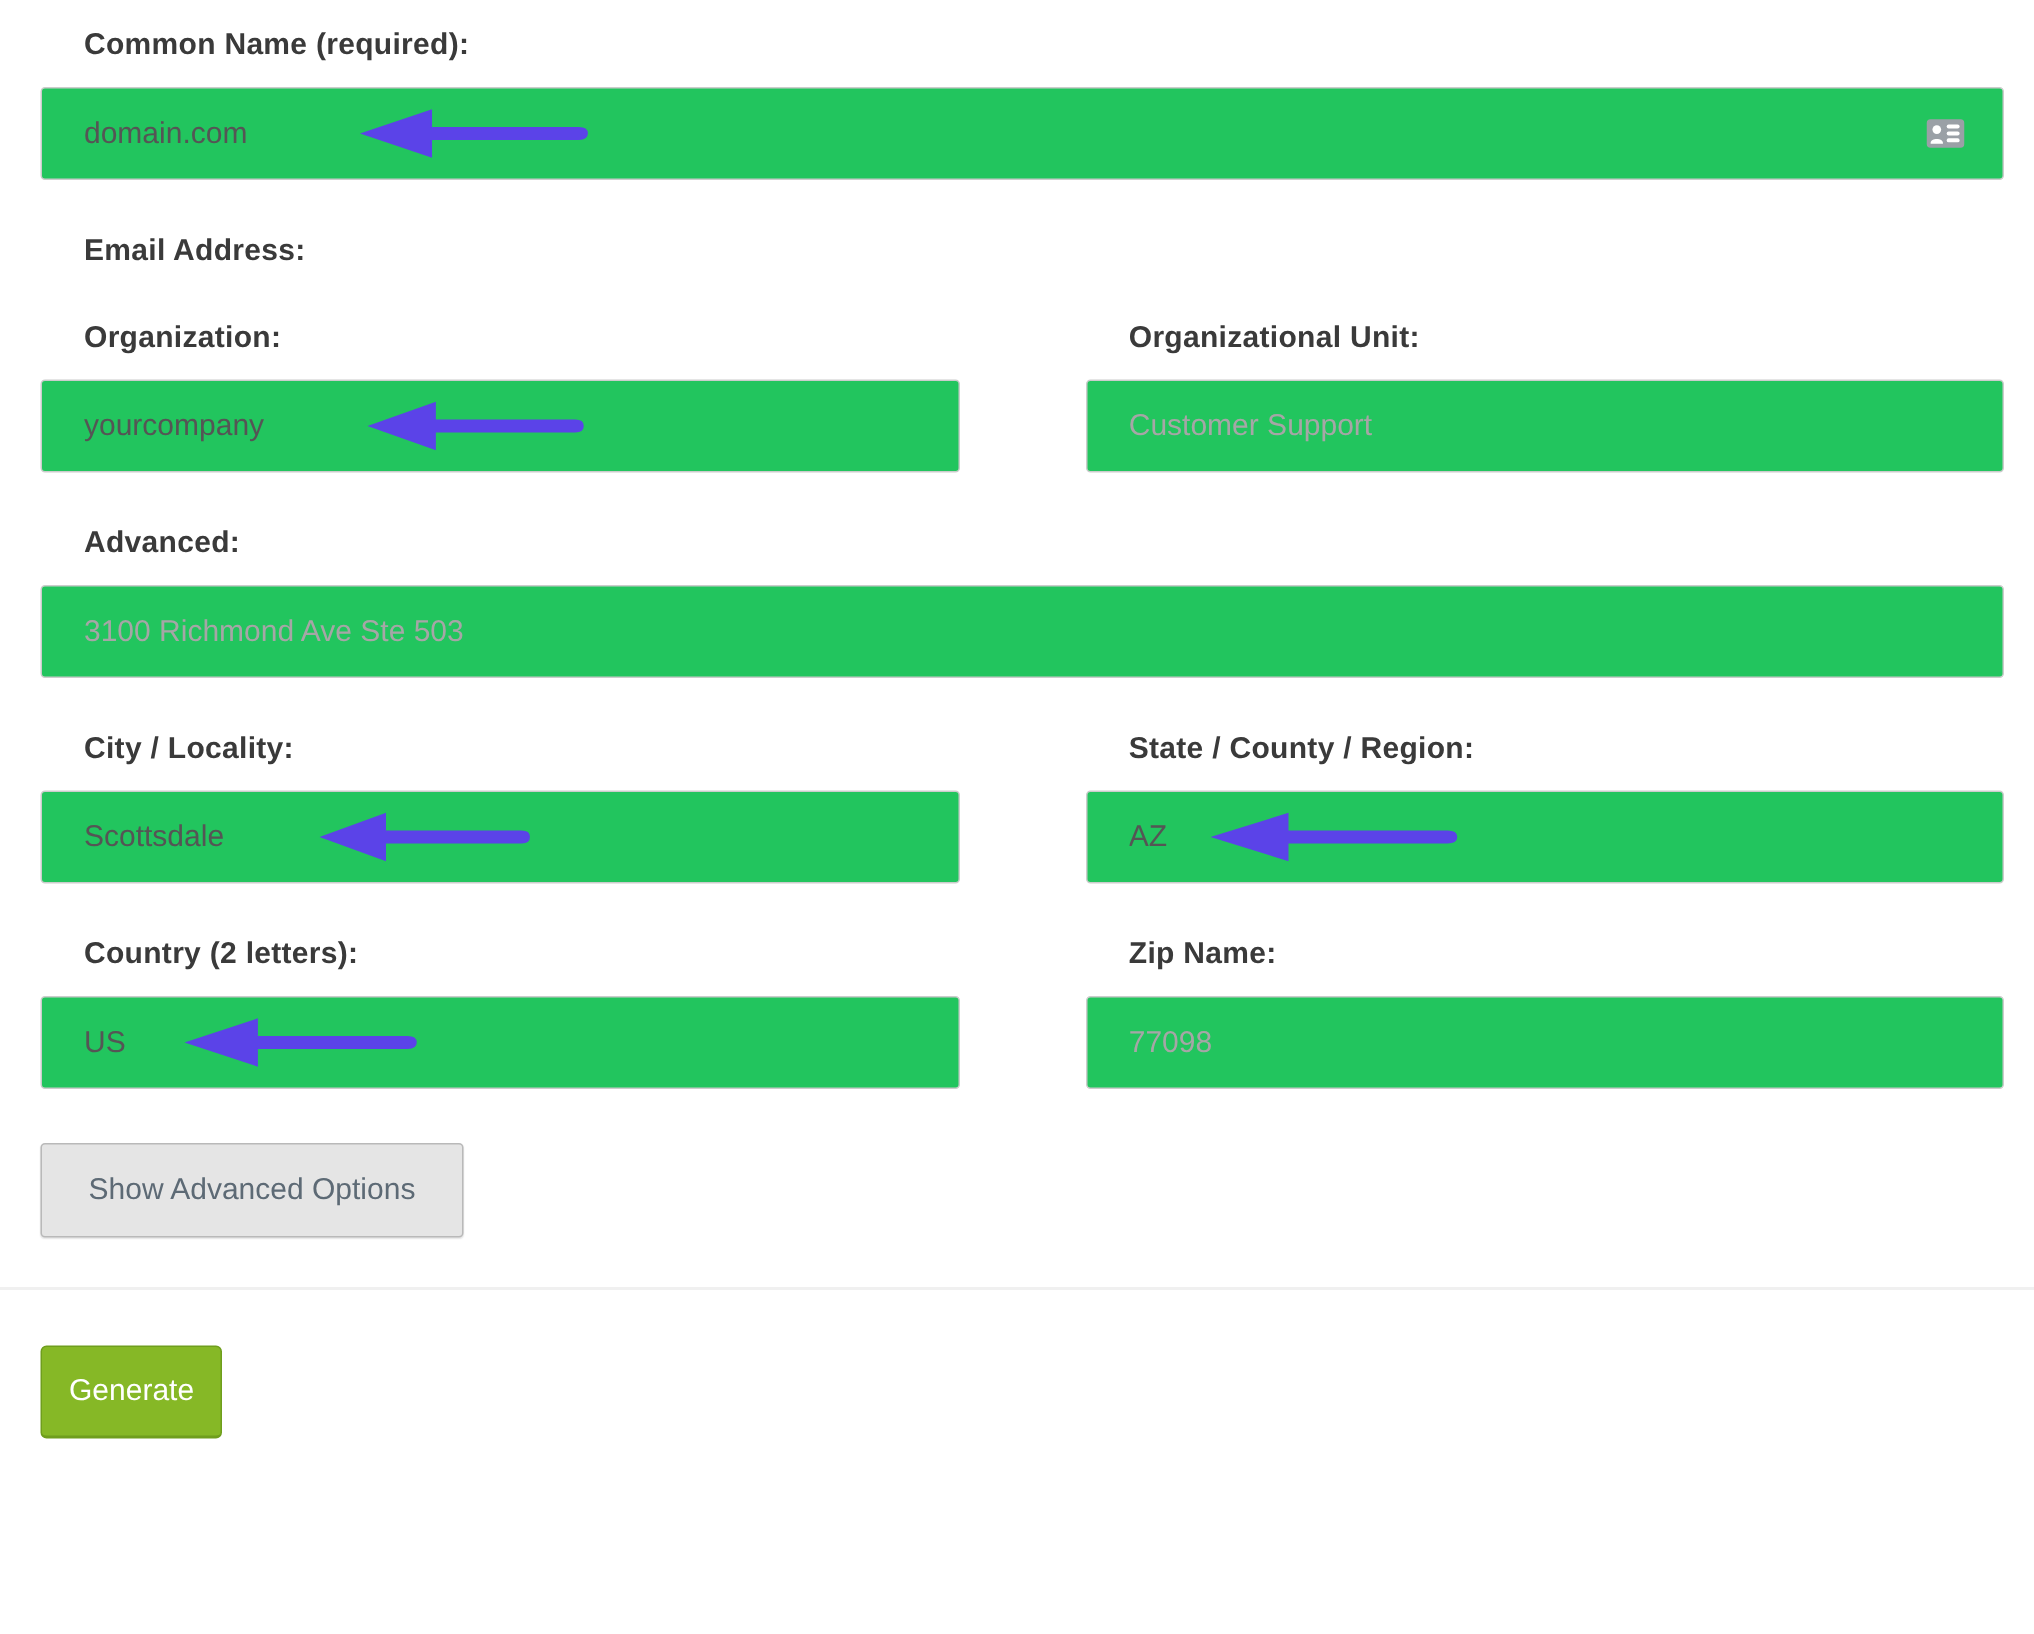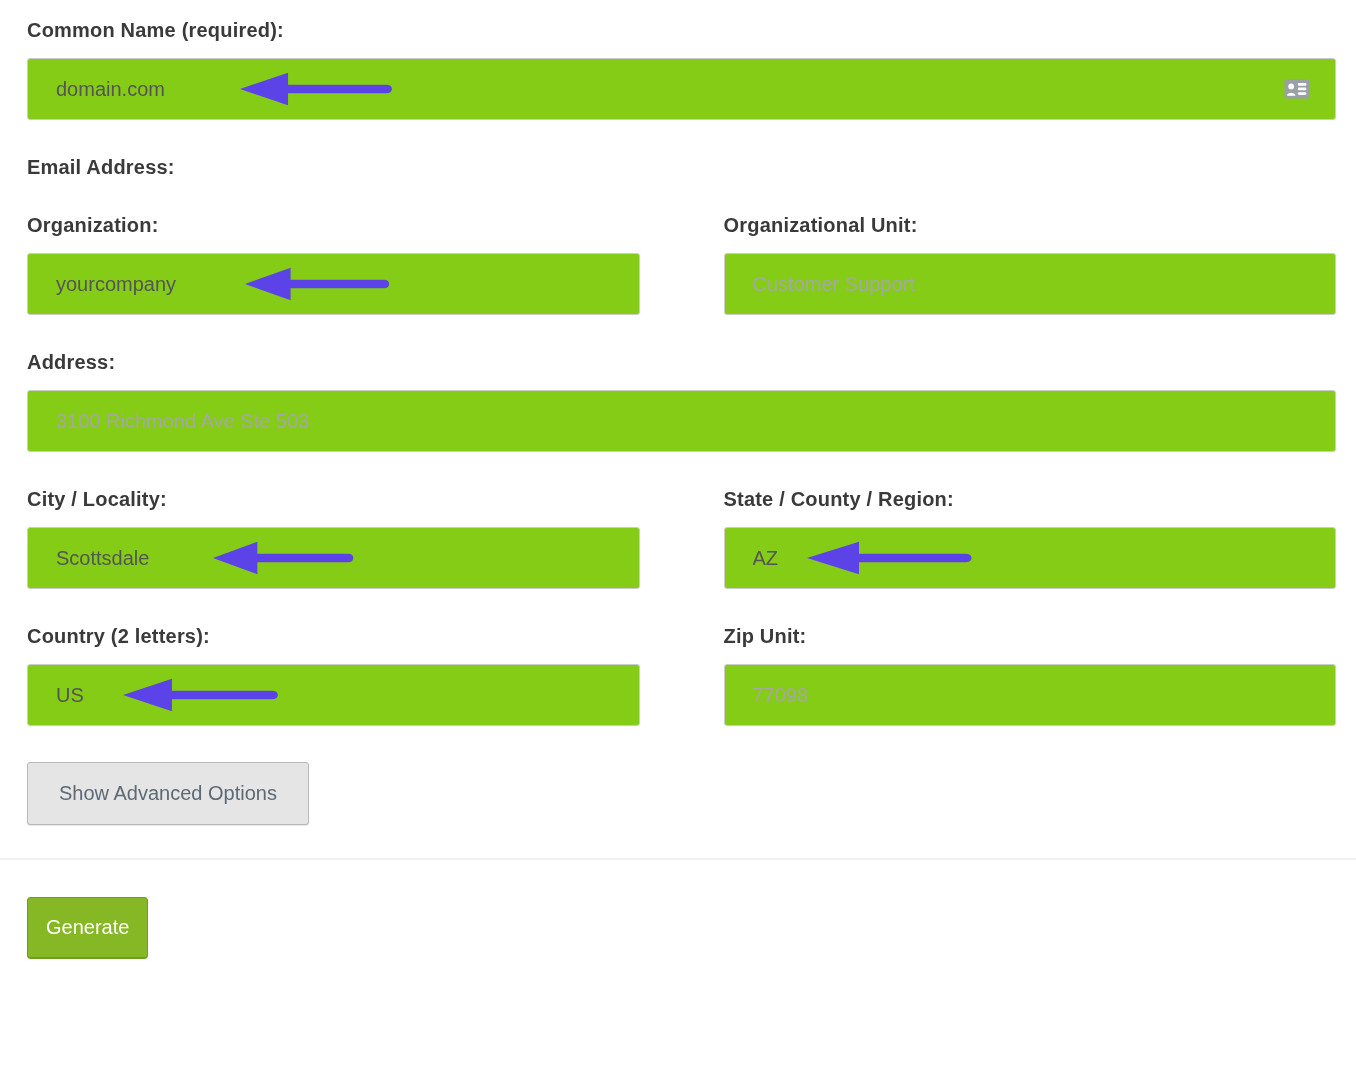--- a/index.html
+++ b/index.html
@@ -15,29 +15,30 @@
   }
   .field { margin-bottom: 36px; }
   .field > label {
     display: block;
     font-weight: 700;
     font-size: 20px;
     line-height: 22px;
     color: var(--label-color, #3a3a3a);
     margin-bottom: 17px;
     letter-spacing: 0.2px;
+    margin-left: 29px;
   }
   .input-wrap { position: relative; }
   input.text {
     display: block;
     width: 100%;
     height: 62px;
     border: 1px solid var(--input-border, #cccccc);
     border-radius: 3px;
-    background: #84cc16;
+    background: #22c55e;
     font-family: "Liberation Sans", sans-serif;
     font-size: 20px;
     color: var(--input-text, #555555);
     padding: 0 45px 0 28px;
     outline: none;
   }
   input.text::placeholder {
     color: var(--placeholder-color, #a6a6a6);
     opacity: 1;
   }
@@ -140,21 +141,21 @@
     <div class="field">
       <label>Organizational Unit:</label>
       <div class="input-wrap">
         <input class="text" type="text" placeholder="Customer Support" style="">
       </div>
     </div>
   </div>
 
   
   <div class="field">
-    <label>Address:</label>
+    <label>Advanced:</label>
     <div class="input-wrap">
       <input class="text" type="text" placeholder="3100 Richmond Ave Ste 503" style="">
     </div>
   </div>
 
   
   <div class="row">
     <div class="field">
       <label>City / Locality:</label>
       <div class="input-wrap">
@@ -180,21 +181,21 @@
     <div class="field">
       <label>Country (2 letters):</label>
       <div class="input-wrap">
         <input class="text" type="text" value="US" style="">
         <svg class="arrow" style="left:96px; width:160px;" viewBox="0 0 170 40" preserveAspectRatio="none">
           <path d="M0 20 L52 3 L52 15.5 L158 15.5 Q164.5 15.5 164.5 20 Q164.5 24.5 158 24.5 L52 24.5 L52 37 Z"></path>
         </svg>
       </div>
     </div>
     <div class="field">
-      <label>Zip Unit:</label>
+      <label>Zip Name:</label>
       <div class="input-wrap">
         <input class="text" type="text" placeholder="77098" style="">
       </div>
     </div>
   </div>
 
   <button class="btn-advanced">Show Advanced Options</button>
 
   <hr class="divider">
 

